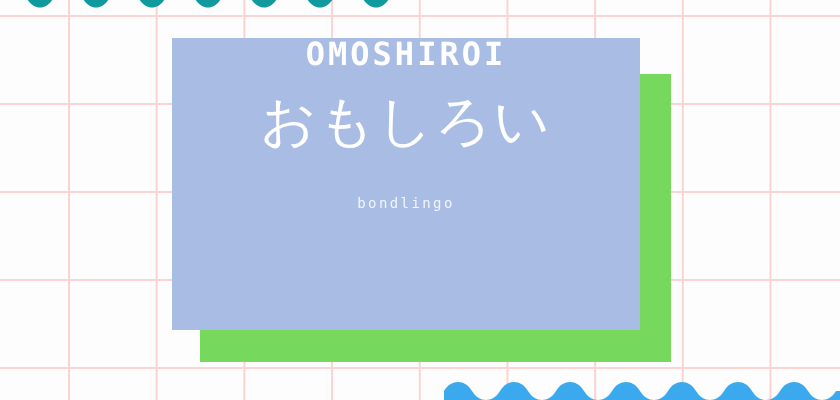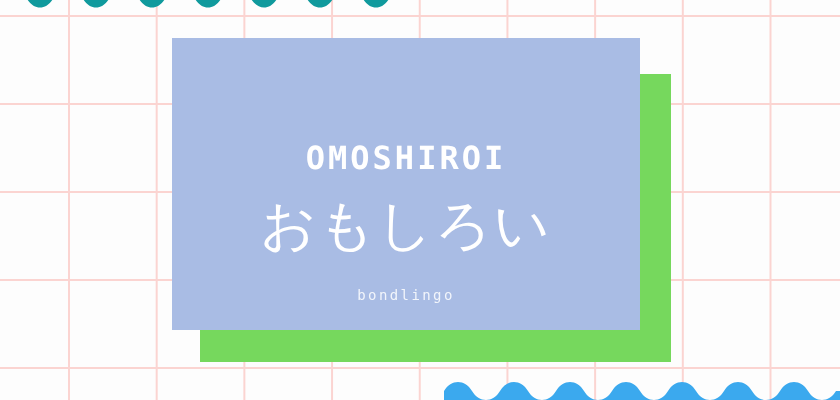--- a/index.html
+++ b/index.html
@@ -62,21 +62,20 @@
     left: 172px;
     top: 38px;
     width: 468px;
     height: 292px;
     background: #a9bce4;
     display: flex;
     flex-direction: column;
     align-items: center;
     justify-content: flex-start;
     box-sizing: border-box;
-    padding-top: 104px;
   }
 
   .title-romaji {
     font-family: "DejaVu Sans Mono", monospace;
     font-weight: 700;
     font-size: 32px;
     line-height: 1;
     letter-spacing: 3px;
     color: #ffffff;
     white-space: nowrap;
@@ -89,21 +88,21 @@
     font-family: "DejaVu Sans", sans-serif;
     font-weight: 400;
     font-size: 55px;
     line-height: 1.05;
     letter-spacing: 2px;
     color: #ffffff;
     white-space: nowrap;
   }
 
   .brand {
-    margin-top: 32px;
+    margin-top: 44px;
     font-family: "DejaVu Sans Mono", monospace;
     font-weight: 400;
     font-size: 14px;
     letter-spacing: 2.4px;
     color: #f2f5fb;
     white-space: nowrap;
   }
 </style>
 </head>
 <body>

